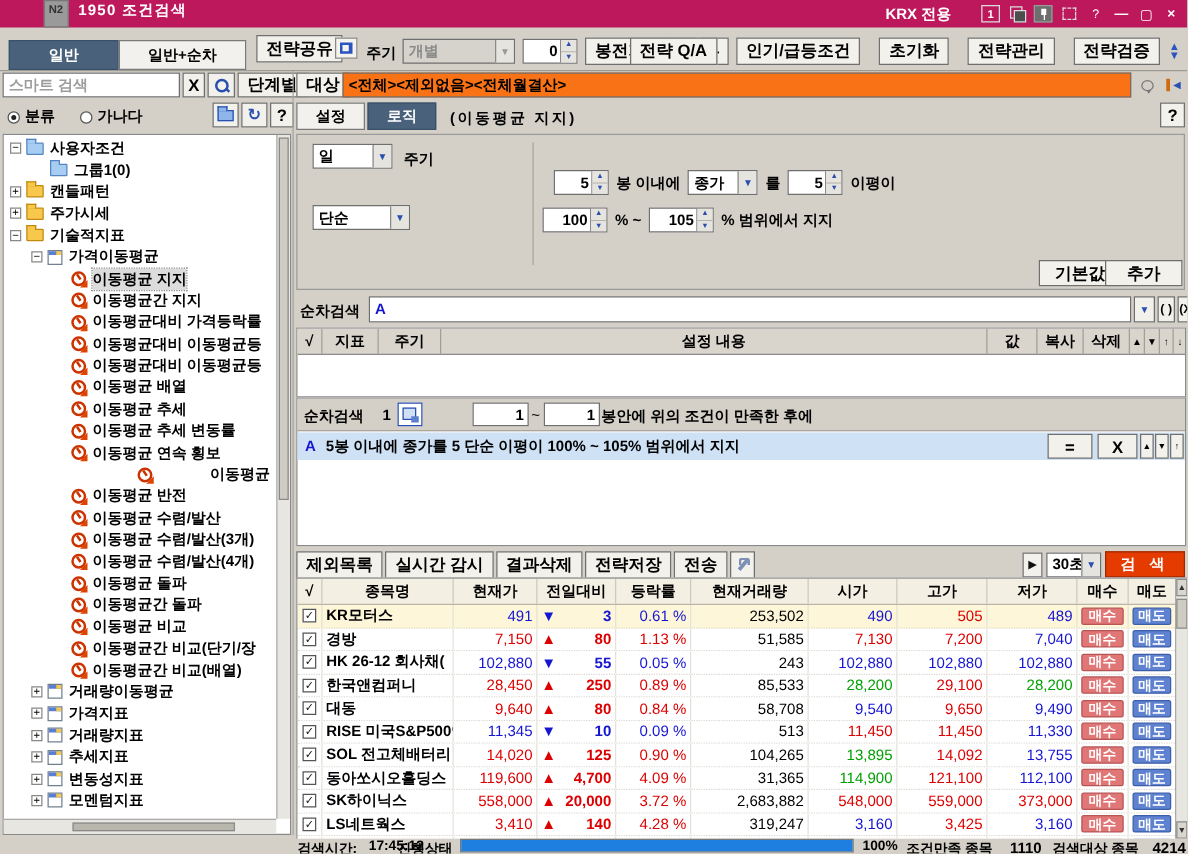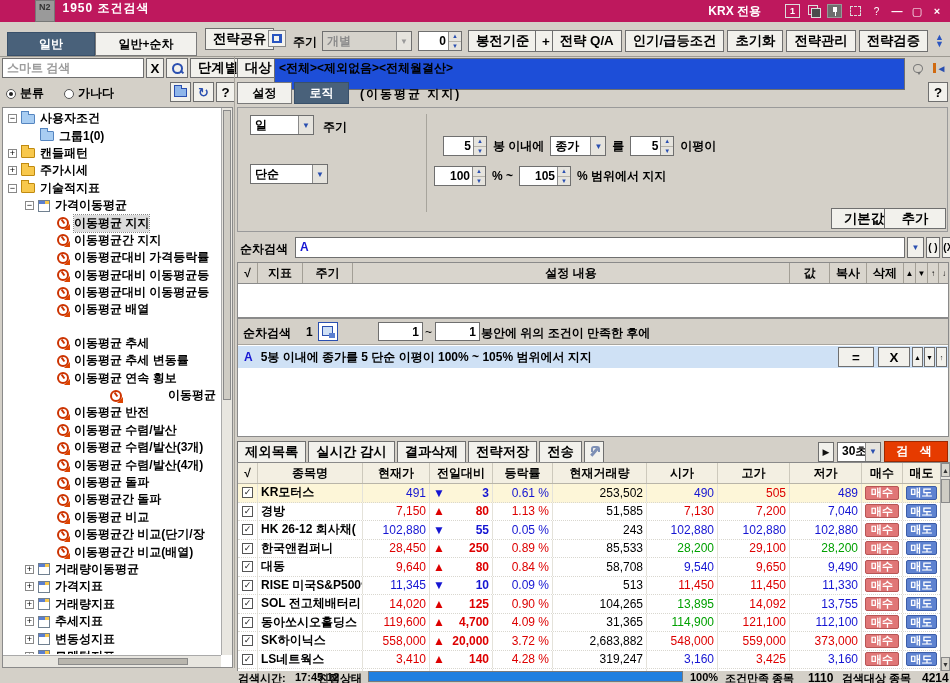--- a/index.html
+++ b/index.html
@@ -47,35 +47,35 @@
   #toolbar1 .tabs{position:absolute;left:7px;bottom:0;display:flex;}
   #btn-share{position:absolute;left:205px;top:6px;}
   #ico-chart{position:absolute;left:268px;top:8px;width:18px;height:17px;border:1px solid #888;background:#f4f3ee;display:flex;align-items:center;justify-content:center;}
   #ico-chart i{display:block;width:10px;height:9px;border:2px solid #2a55c0;border-right-width:3px;}
   #lbl-cycle{position:absolute;left:293px;top:12px;font-weight:700;}
   #combo-individual{position:absolute;left:322px;top:9px;width:90px;}
   #spin-zero{position:absolute;left:418px;top:9px;width:44px;}
   #btn-barbase{position:absolute;left:468px;top:8px;}
   #btn-plus{position:absolute;left:535px;top:8px;width:22px;padding:0;}
   #btn-minus{position:absolute;left:561px;top:8px;width:22px;padding:0;}
-  #grp-right{position:absolute;right:22px;top:8px;display:flex;gap:3px;}
+  #grp-right{position:absolute;right:22px;top:8px;display:flex;gap:15px;}
   #ico-updown{position:absolute;right:2px;top:8px;width:17px;height:22px;display:flex;flex-direction:column;align-items:center;justify-content:center;color:#2a55c0;font-size:9px;line-height:7px;font-weight:700;}
 
   
   #row2{position:absolute;left:0;top:57px;width:950px;height:23px;}
   #smart-search{position:absolute;left:2px;top:1px;width:142px;height:20px;border:1px solid #6f6f6f;padding:0 4px;font-size:12px;color:#000;background:#fff;font-weight:700;}
   #smart-search::placeholder{color:#9c9c9c;}
   #btn-x{position:absolute;left:146px;top:1px;width:18px;padding:0;height:20px;}
   #btn-mag{position:absolute;left:166px;top:1px;width:22px;height:20px;padding:0;}
   .mag{position:relative;width:12px;height:12px;}
   .mag::before{content:"";position:absolute;left:1px;top:1px;width:7px;height:7px;border:2px solid #2a4fb0;border-radius:50%;}
   .mag::after{content:"";position:absolute;left:9px;top:9px;width:4px;height:2px;background:#2a4fb0;transform:rotate(45deg);}
   #btn-step{position:absolute;left:190px;top:1px;height:20px;}
   #btn-target{position:absolute;left:237px;top:1px;height:20px;}
-  #target-field{position:absolute;left:274px;top:1px;width:631px;height:32px;background:#1d4ed8;border:1px solid #6f6f6f;padding:1px 4px;font-weight:700;white-space:nowrap;overflow:hidden;}
+  #target-field{position:absolute;left:274px;top:1px;width:631px;height:20px;background:#f97316;border:1px solid #6f6f6f;padding:1px 4px;font-weight:700;white-space:nowrap;overflow:hidden;}
   #ico-balloon{position:absolute;left:909px;top:2px;width:18px;height:18px;display:flex;align-items:center;justify-content:center;}
   #ico-balloon i{width:10px;height:9px;border:1px solid #777;border-radius:50%;position:relative;}
   #ico-balloon i::after{content:"";position:absolute;left:3px;bottom:-3px;border-left:2px solid transparent;border-right:2px solid transparent;border-top:3px solid #777;}
   #ico-dockleft{position:absolute;left:931px;top:1px;width:17px;height:20px;display:flex;align-items:center;justify-content:center;gap:1px;}
   #ico-dockleft b{width:3px;height:10px;background:#d06a10;}
   #ico-dockleft s{color:#2a4fb0;font-size:10px;text-decoration:none;font-weight:700;}
 
   
   #row3{position:absolute;left:0;top:80px;width:950px;height:25px;}
   .radio{display:inline-flex;align-items:center;gap:4px;font-weight:700;}
@@ -356,21 +356,21 @@
         <div class="tree-row" style="padding-left: 38px;">
           <span class="expander-spacer"></span>
           <span class="ticon gauge"></span>
           <span class="tlabel">이동평균대비 이동평균등</span>
         </div>
         <div class="tree-row" style="padding-left: 38px;">
           <span class="expander-spacer"></span>
           <span class="ticon gauge"></span>
           <span class="tlabel">이동평균 배열</span>
         </div>
-        <div class="tree-row" style="padding-left: 38px; margin-top: 16px;">
+        <div class="tree-row" style="padding-left: 38px;">
           <span class="expander-spacer"></span>
           <span class="ticon gauge"></span>
           <span class="tlabel">이동평균 추세</span>
         </div>
         <div class="tree-row" style="padding-left: 38px;">
           <span class="expander-spacer"></span>
           <span class="ticon gauge"></span>
           <span class="tlabel">이동평균 추세 변동률</span>
         </div>
         <div class="tree-row" style="padding-left: 38px;">

